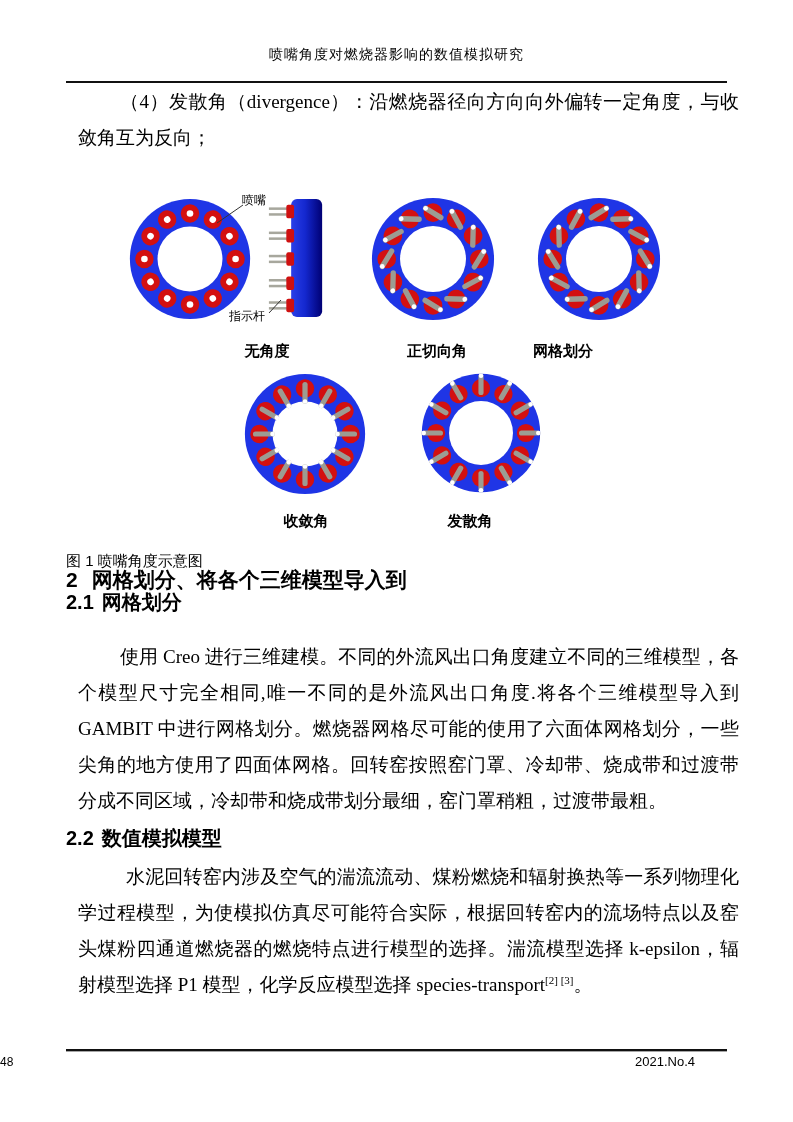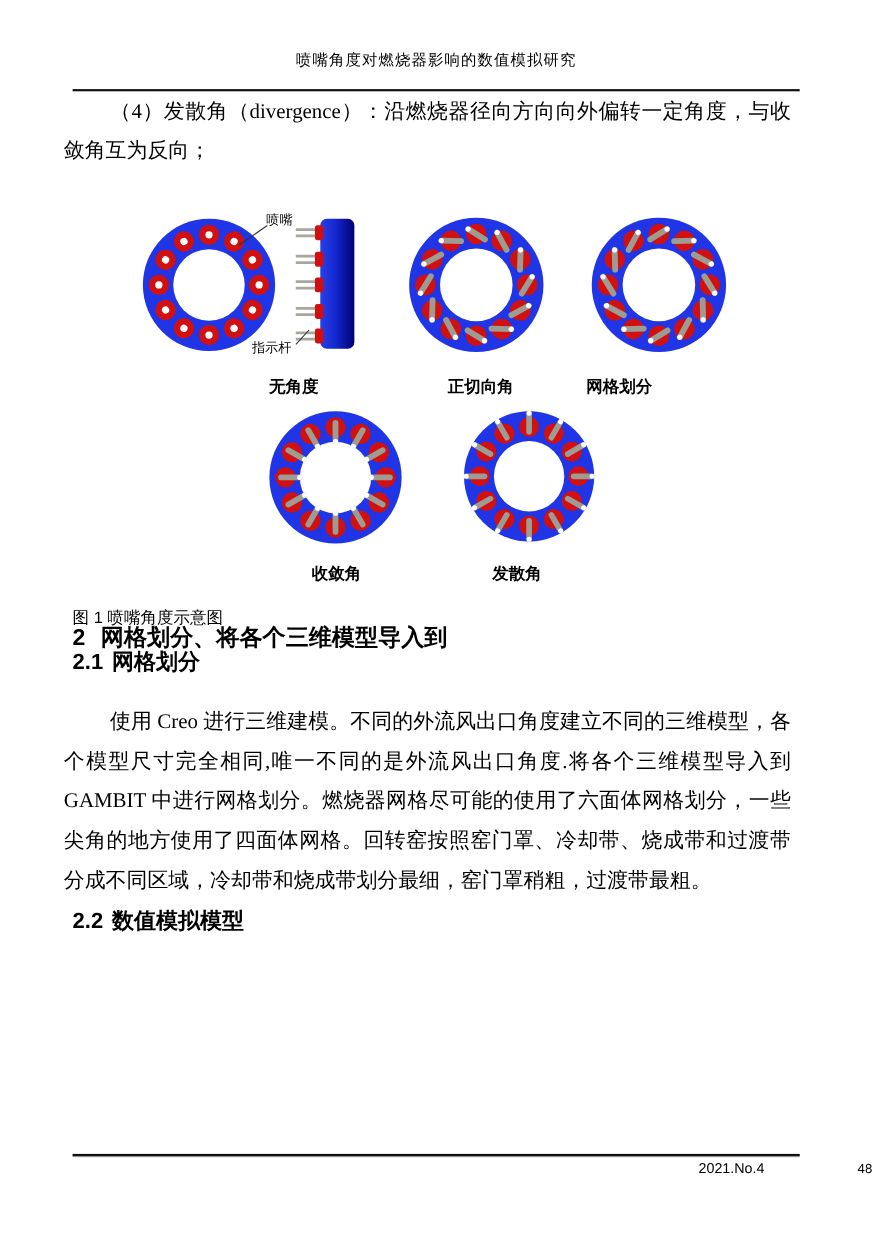--- a/index.html
+++ b/index.html
@@ -3,21 +3,21 @@
 <meta charset="utf-8">
 <style>
   html,body{margin:0;padding:0;background:#9a9a9a;}
   .page{
     position:relative;width:793px;height:1122px;margin:0 auto;background:#ffffff;
     font-family:"Liberation Serif","DejaVu Serif",serif;color:#000;overflow:hidden;
   }
   .abs{position:absolute;}
   .header-title{top:46px;left:0;width:793px;text-align:center;font-size:14px;letter-spacing:1px;}
   .header-rule{top:81px;left:66px;width:661px;height:2px;background:#111;}
-  .body-par{left:58px;width:661px;font-size:19px;line-height:36px;text-align:justify;text-justify:inter-character;}
+  .body-par{left:78px;width:661px;font-size:19px;line-height:36px;text-align:justify;text-justify:inter-character;}
   .indent{text-indent:42px;}
   .par-4{top:84px;}
   .par-5{top:151px;}
   .figure{top:192px;left:66px;width:661px;height:368px;}
   .fig-img{position:absolute;}
   .fig-label{position:absolute;font-family:"Liberation Sans","DejaVu Sans",sans-serif;font-size:15px;font-weight:600;white-space:nowrap;transform:translateX(-50%);}
   .fig-ann{position:absolute;font-family:"Liberation Sans","DejaVu Sans",sans-serif;font-size:12px;white-space:nowrap;}
   .fig-caption{position:absolute;top:360px;left:0;width:661px;
     font-family:"Liberation Sans","DejaVu Sans",sans-serif;font-size:15px;font-weight:400;}
   .h2{top:566px;left:66px;width:661px;font-family:"Liberation Sans","DejaVu Sans",sans-serif;
@@ -25,21 +25,21 @@
   .h2 .num{margin-right:14px;}
   .h3{left:66px;width:661px;font-family:"Liberation Sans","DejaVu Sans",sans-serif;
       font-size:20px;font-weight:bold;line-height:26px;}
   .h3 .num{margin-right:8px;}
   .h3-21{top:589px;}
   .h3-22{top:825px;}
   .par-21{top:639px;}
   .par-22{top:859px;text-indent:48px;}
   sup.cite{font-size:11px;line-height:0;}
   .footer-rule{top:1049px;left:66px;width:661px;height:2px;background:#111;box-shadow:0 1px 0 rgba(0,0,0,.35);}
-  .footer-page{top:1055px;left:0;width:793px;text-align:right;
+  .footer-page{top:1055px;left:0;width:793px;text-align:left;
     font-family:"Liberation Sans","DejaVu Sans",sans-serif;font-size:12px;}
   .footer-issue{top:1054px;right:98px;font-family:"Liberation Sans","DejaVu Sans",sans-serif;font-size:13px;}
   svg{display:block;}
 </style>
 </head>
 <body>
 
 <div class="page">
 
   <div class="abs header-title">喷嘴角度对燃烧器影响的数值模拟研究</div>
@@ -214,18 +214,21 @@
   </div>
 
   <div class="abs h3 h3-21">
     <span class="num">2.1</span><span>网格划分</span>
   </div>
   <div class="abs body-par par-21 indent">使用 Creo 进行三维建模。不同的外流风出口角度建立不同的三维模型，各个模型尺寸完全相同,唯一不同的是外流风出口角度.将各个三维模型导入到 GAMBIT 中进行网格划分。燃烧器网格尽可能的使用了六面体网格划分，一些尖角的地方使用了四面体网格。回转窑按照窑门罩、冷却带、烧成带和过渡带分成不同区域，冷却带和烧成带划分最细，窑门罩稍粗，过渡带最粗。</div>
 
   <div class="abs h3 h3-22">
     <span class="num">2.2</span><span>数值模拟模型</span>
   </div>
+  <div class="abs body-par par-22">
+    <span>水泥回转窑内涉及空气的湍流流动、煤粉燃烧和辐射换热等一系列物理化学过程模型，为使模拟仿真尽可能符合实际，根据回转窑内的流场特点以及窑头煤粉四通道燃烧器的燃烧特点进行模型的选择。湍流模型选择 k-epsilon，辐射模型选择 P1 模型，化学反应模型选择 species-transport</span><sup class="cite">[2] [3]</sup><span>。</span>
+  </div>
 
   <div class="abs footer-rule"></div>
   <div class="abs footer-page">48</div>
   <div class="abs footer-issue">2021.No.4</div>
 
 </div>
 
 </body></html>

